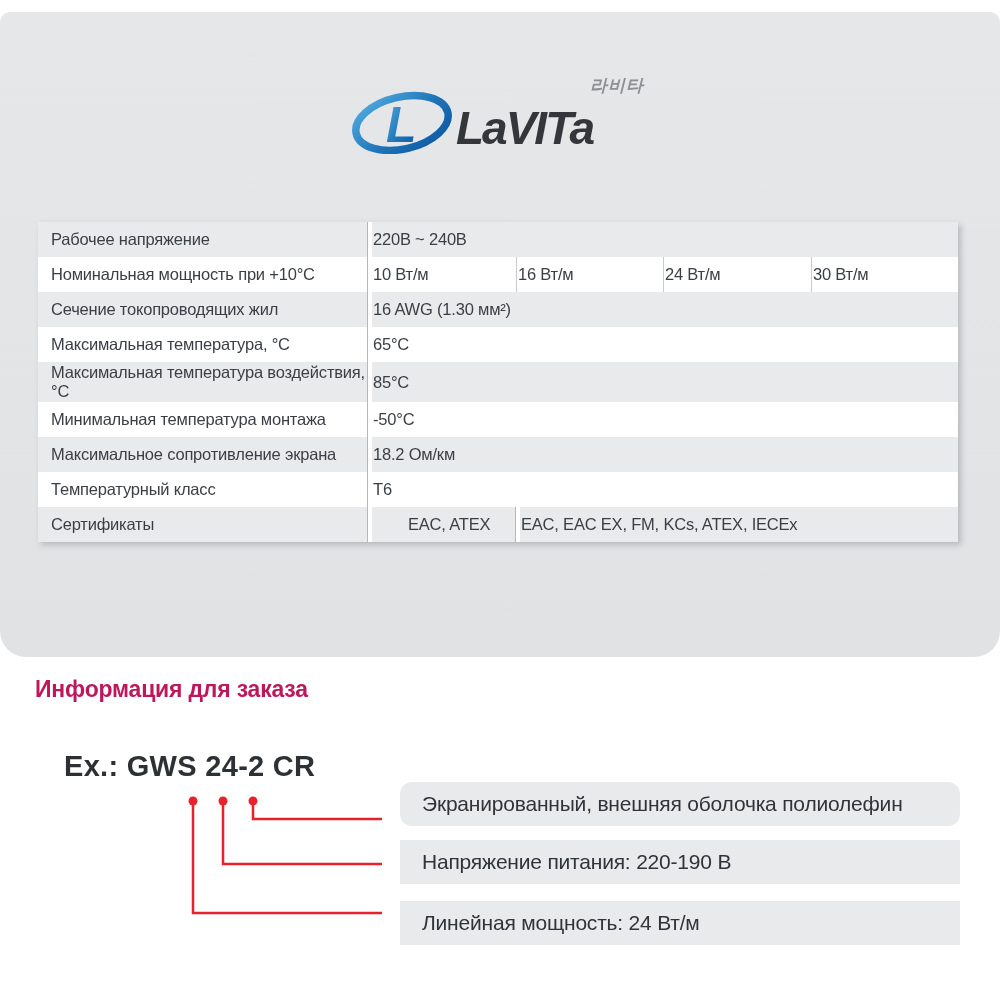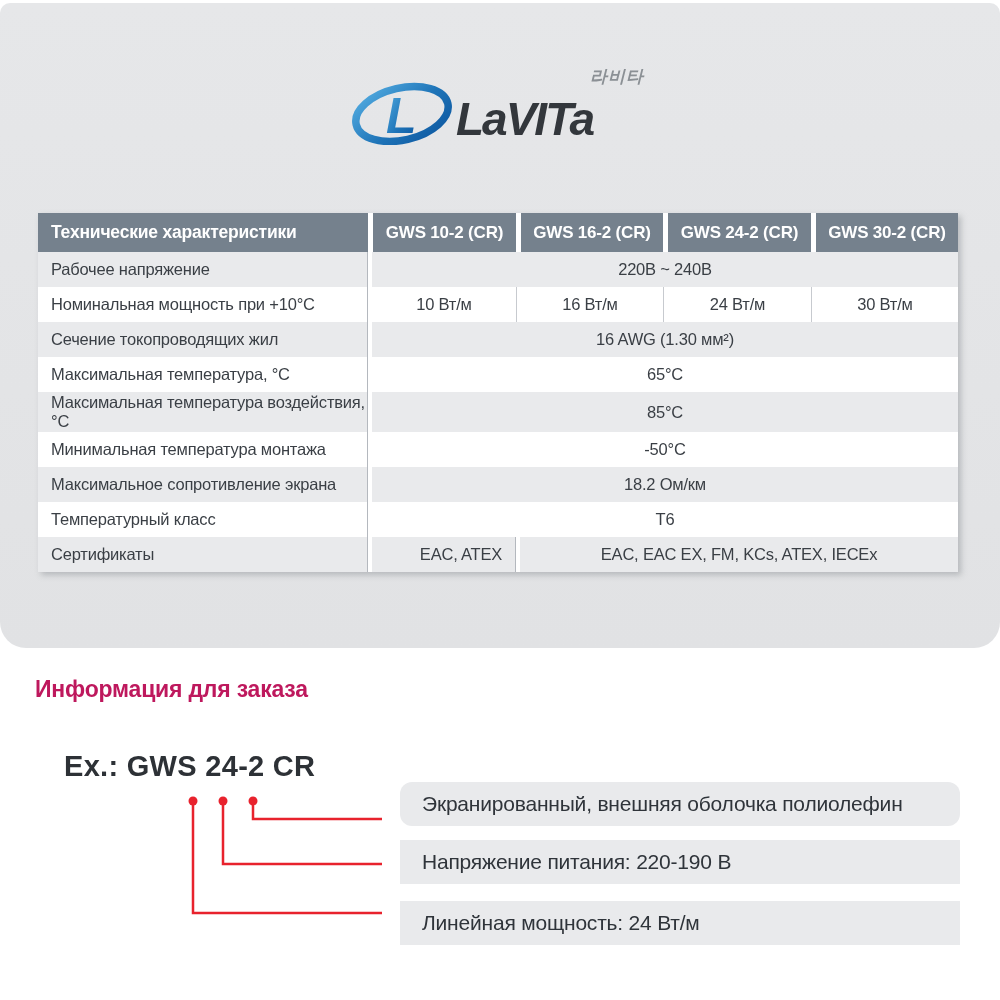--- a/index.html
+++ b/index.html
@@ -4,21 +4,21 @@
 <style>
   html,body{margin:0;padding:0;}
   body{
     width:1000px;height:1000px;position:relative;overflow:hidden;
     background:#ffffff;
     font-family:"Liberation Sans", sans-serif;
     -webkit-font-smoothing:antialiased;
   }
   
   .panel{
-    position:absolute;left:0;top:3px;width:1000px;height:645px;
+    position:absolute;left:0;top:12px;width:1000px;height:645px;
     background:linear-gradient(180deg,#e6e7e9 0%,#e3e4e6 60%,#e1e2e4 100%);
     border-radius:10px 10px 26px 26px;
   }
   
   .logo-wrap{position:absolute;left:50%;top:62px;transform:translateX(-50%);width:300px;height:84px;}
   .korean{
     position:absolute;right:6px;top:0;
     font-size:17px;font-weight:bold;font-style:italic;color:#8b9095;letter-spacing:1px;
   }
   .logo-svg{position:absolute;left:0;top:14px;}
@@ -28,21 +28,21 @@
     border-collapse:separate;border-spacing:0;table-layout:fixed;
     box-shadow:3px 3px 6px rgba(110,115,122,.38);
   }
   .spec th{
     background:#75818d;color:#ffffff;height:37px;
     font-size:17px;font-weight:bold;letter-spacing:-0.2px;text-align:center;
   }
   .spec th.lab{text-align:left;padding-left:13px;font-size:17.5px;}
   .spec th.gaphead{border-left:5px solid #ffffff;}
   .spec td{
-    height:33px;font-size:16.5px;color:#3a3f45;text-align:center;
+    height:33px;font-size:16.5px;color:#3a3f45;
     letter-spacing:-0.2px;vertical-align:middle;
   }
   .spec tr.alt td{background:#e9eaec;}
   .spec tr.wht td{background:#ffffff;}
   .spec td.lab{text-align:left;padding-left:13px;border-right:1.5px solid #b4b8be;}
   .spec td.gap{border-left:4px solid #ffffff;}
   .spec td.sep{border-left:1.5px solid #c7cacf;}
   .spec td.edge{border-right:1.5px solid #b4b8be;padding-left:36px;}
   
   .order-heading{
@@ -87,27 +87,20 @@
 
   <table class="spec">
     <colgroup>
         <col style="width:330px">
         <col style="width:148px">
         <col style="width:147px">
         <col style="width:148px">
         <col style="width:147px">
       </colgroup>
     <tbody>
-        <tr>
-      <th class="lab">Технические характеристики</th>
-      <th class="gaphead">GWS 10-2 (CR)</th>
-      <th class="gaphead">GWS 16-2 (CR)</th>
-      <th class="gaphead">GWS 24-2 (CR)</th>
-      <th class="gaphead">GWS 30-2 (CR)</th>
-    </tr>
     <tr class="alt">
       <td class="lab">Рабочее напряжение</td>
       <td class="gap" colspan="4">220В ~ 240В</td>
     </tr>
     <tr class="wht">
       <td class="lab">Номинальная мощность при +10°С</td>
       <td class="gap">10 Вт/м</td>
       <td class="sep">16 Вт/м</td>
       <td class="sep">24 Вт/м</td>
       <td class="sep">30 Вт/м</td>

